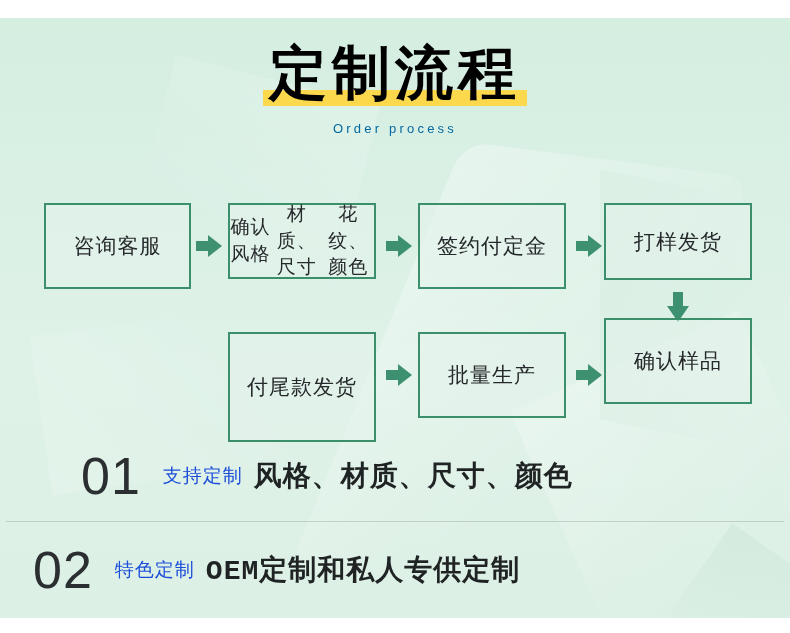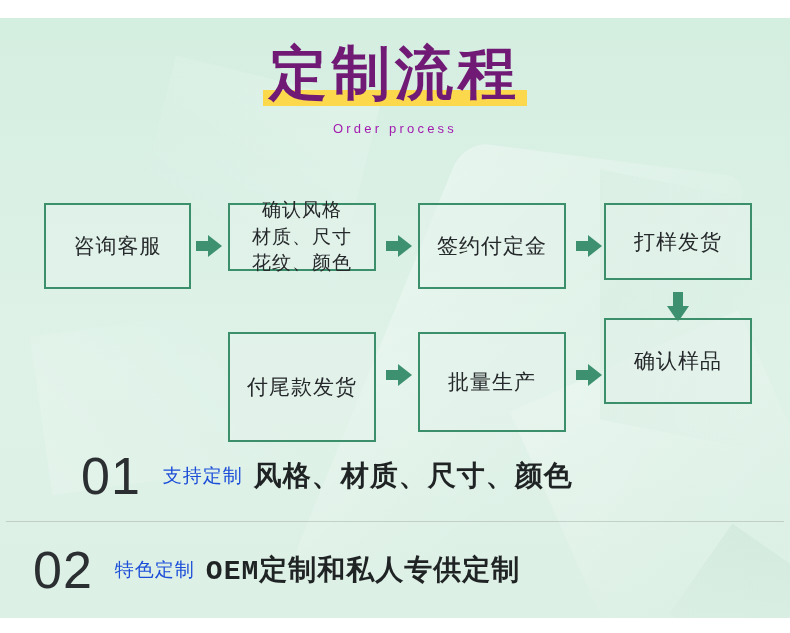--- a/index.html
+++ b/index.html
@@ -94,30 +94,30 @@
     bottom: 3px;
     height: 16px;
     background: #fcd84c;
     z-index: 0;
   }
   .title {
     position: relative;
     z-index: 1;
     font-size: 58px;
     font-weight: bold;
-    color: #701a75;
+    color: #000000;
     letter-spacing: 5px;
     line-height: 1.22;
     padding: 0 6px;
     font-family: "Liberation Sans", "DejaVu Sans", sans-serif;
   }
   .subtitle {
     margin-top: 12px;
     font-size: 13px;
-    color: #a21caf;
+    color: #0369a1;
     letter-spacing: 3.2px;
     font-family: "Liberation Sans", "DejaVu Sans", sans-serif;
   }
 
   
   .flow {
     position: absolute;
     left: 0;
     top: 199px;
     width: 790px;
@@ -250,21 +250,21 @@
   </div>
 
   <div class="flow">
 
     <div class="fbox" style="left:44px;  top:4px;  width:147px; height:86px;">
       <span>咨询客服</span>
     </div>
 
     <div class="arrow-r" style="left:196px; top:36px;"></div>
 
-    <div class="fbox multi" style="left:228px; top:4px;  width:148px; height:68px; flex-direction:column;">
+    <div class="fbox multi" style="left:228px; top:4px;  width:148px; height:76px; ">
       <span>确认风格</span>
       <span>材质、尺寸</span>
       <span>花纹、颜色</span>
     </div>
 
     <div class="arrow-r" style="left:386px; top:36px;"></div>
 
     <div class="fbox" style="left:418px; top:4px;  width:148px; height:86px;">
       <span>签约付定金</span>
     </div>
@@ -276,21 +276,21 @@
     </div>
 
     <div class="arrow-d" style="left:667px; top:93px;"></div>
 
     <div class="fbox" style="left:228px; top:133px; width:148px; height:110px;">
       <span>付尾款发货</span>
     </div>
 
     <div class="arrow-r" style="left:386px; top:165px;"></div>
 
-    <div class="fbox" style="left:418px; top:133px; width:148px; height:100px;">
+    <div class="fbox" style="left:418px; top:133px; width:148px; height:86px;">
       <span>批量生产</span>
     </div>
 
     <div class="arrow-r" style="left:576px; top:165px;"></div>
 
     <div class="fbox" style="left:604px; top:119px; width:148px; height:86px;">
       <span>确认样品</span>
     </div>
   </div>
 

